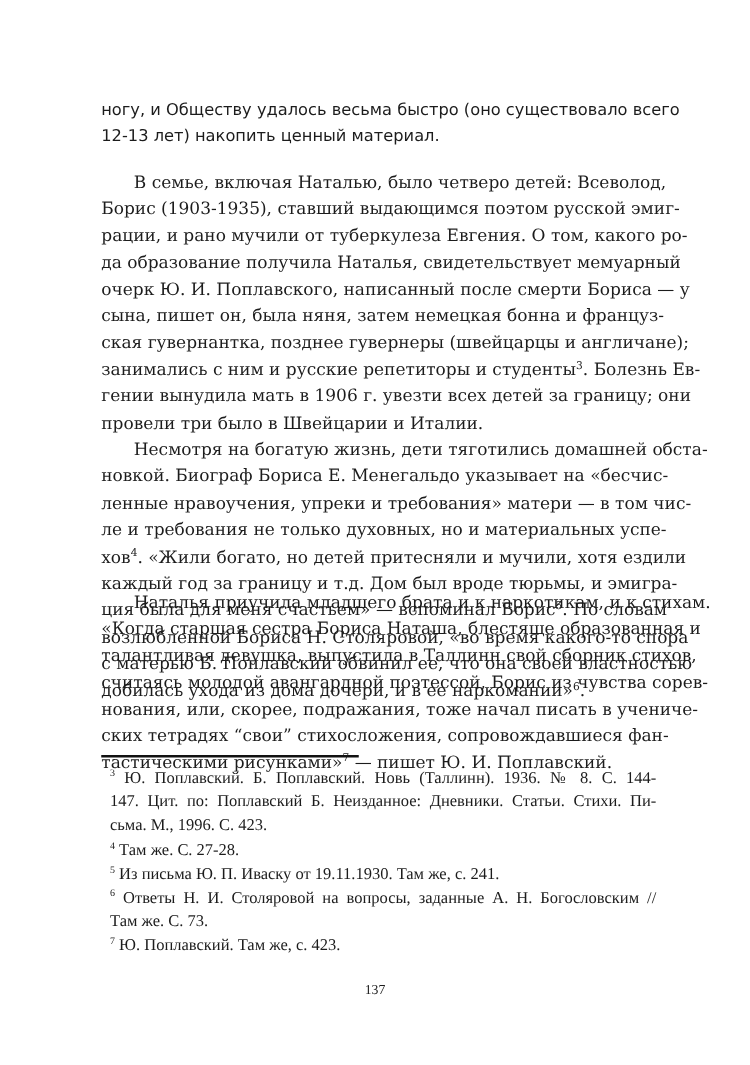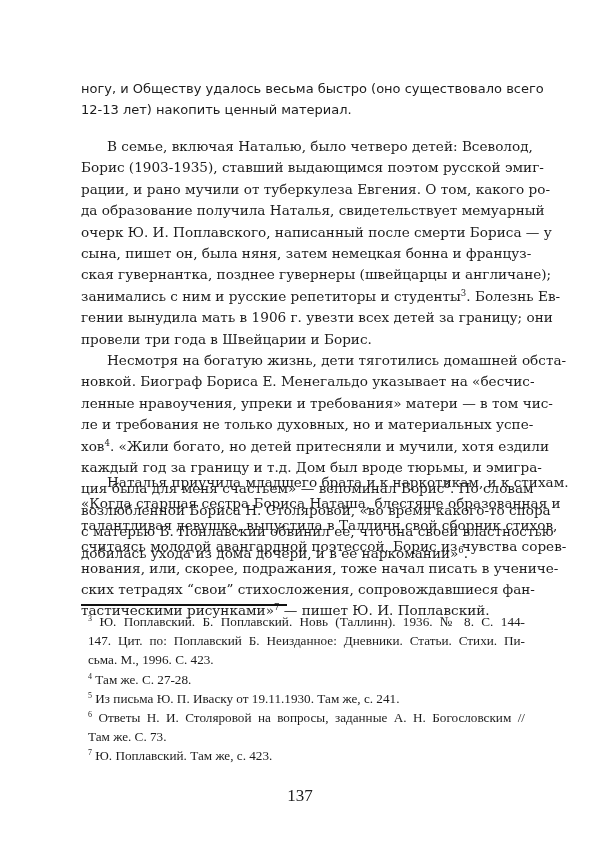--- a/index.html
+++ b/index.html
@@ -19,21 +19,21 @@
   .footnotes {
     position: absolute; left: 88px; top: 612px; width: 437px;
     font-family: "Liberation Serif", "DejaVu Serif", serif;
     font-size: 13.2px; line-height: 19.2px; color: #1c1c1c;
   }
   .fn-line { display: block; white-space: nowrap; height: 19.2px; }
   .fn-line.just { text-align: justify; text-align-last: justify; }
   .fn-line sup { font-size: 8px; vertical-align: 5px; }
   .page-number {
     position: absolute; top: 786px; left: 0; width: 600px; text-align: center;
-    font-family: "Liberation Serif", "DejaVu Serif", serif; font-size: 17px; color: #1c1c1c;
+    font-family: "Liberation Serif", "DejaVu Serif", serif; font-size: 11px; color: #1c1c1c;
   }
 </style>
 </head>
 <body>
 
 <div class="page">
 
   <div class="body-text sans" style="top:78px;">
     <span class="line">ногу, и Обществу удалось весьма быстро (оно существовало всего</span>
     <span class="line last">12-13 лет) накопить ценный материал.</span>
@@ -42,21 +42,21 @@
   <div class="body-text" style="top:136px;">
     <span class="line indent">В семье, включая Наталью, было четверо детей: Всеволод,</span>
     <span class="line">Борис (1903-1935), ставший выдающимся поэтом русской эмиг-</span>
     <span class="line">рации, и рано мучили от туберкулеза Евгения. О том, какого ро-</span>
     <span class="line">да образование получила Наталья, свидетельствует мемуарный</span>
     <span class="line">очерк Ю. И. Поплавского, написанный после смерти Бориса — у</span>
     <span class="line">сына, пишет он, была няня, затем немецкая бонна и француз-</span>
     <span class="line">ская гувернантка, позднее гувернеры (швейцарцы и англичане);</span>
     <span class="line"><span>занимались с ним и русские репетиторы и студенты</span><sup>3</sup><span>. Болезнь Ев-</span></span>
     <span class="line">гении вынудила мать в 1906 г. увезти всех детей за границу; они</span>
-    <span class="line last">провели три года в Швейцарии и Борис.</span>
+    <span class="line last">провели три было в Швейцарии и Италии.</span>
   </div>
 
   <div class="body-text" style="top:350px;">
     <span class="line indent">Несмотря на богатую жизнь, дети тяготились домашней обста-</span>
     <span class="line">новкой. Биограф Бориса Е. Менегальдо указывает на «бесчис-</span>
     <span class="line">ленные нравоучения, упреки и требования» матери — в том чис-</span>
     <span class="line">ле и требования не только духовных, но и материальных успе-</span>
     <span class="line"><span>хов</span><sup>4</sup><span>. «Жили богато, но детей притесняли и мучили, хотя ездили</span></span>
     <span class="line">каждый год за границу и т.д. Дом был вроде тюрьмы, и эмигра-</span>
     <span class="line"><span>ция была для меня счастьем» — вспоминал Борис</span><sup>5</sup><span>. По словам</span></span>

